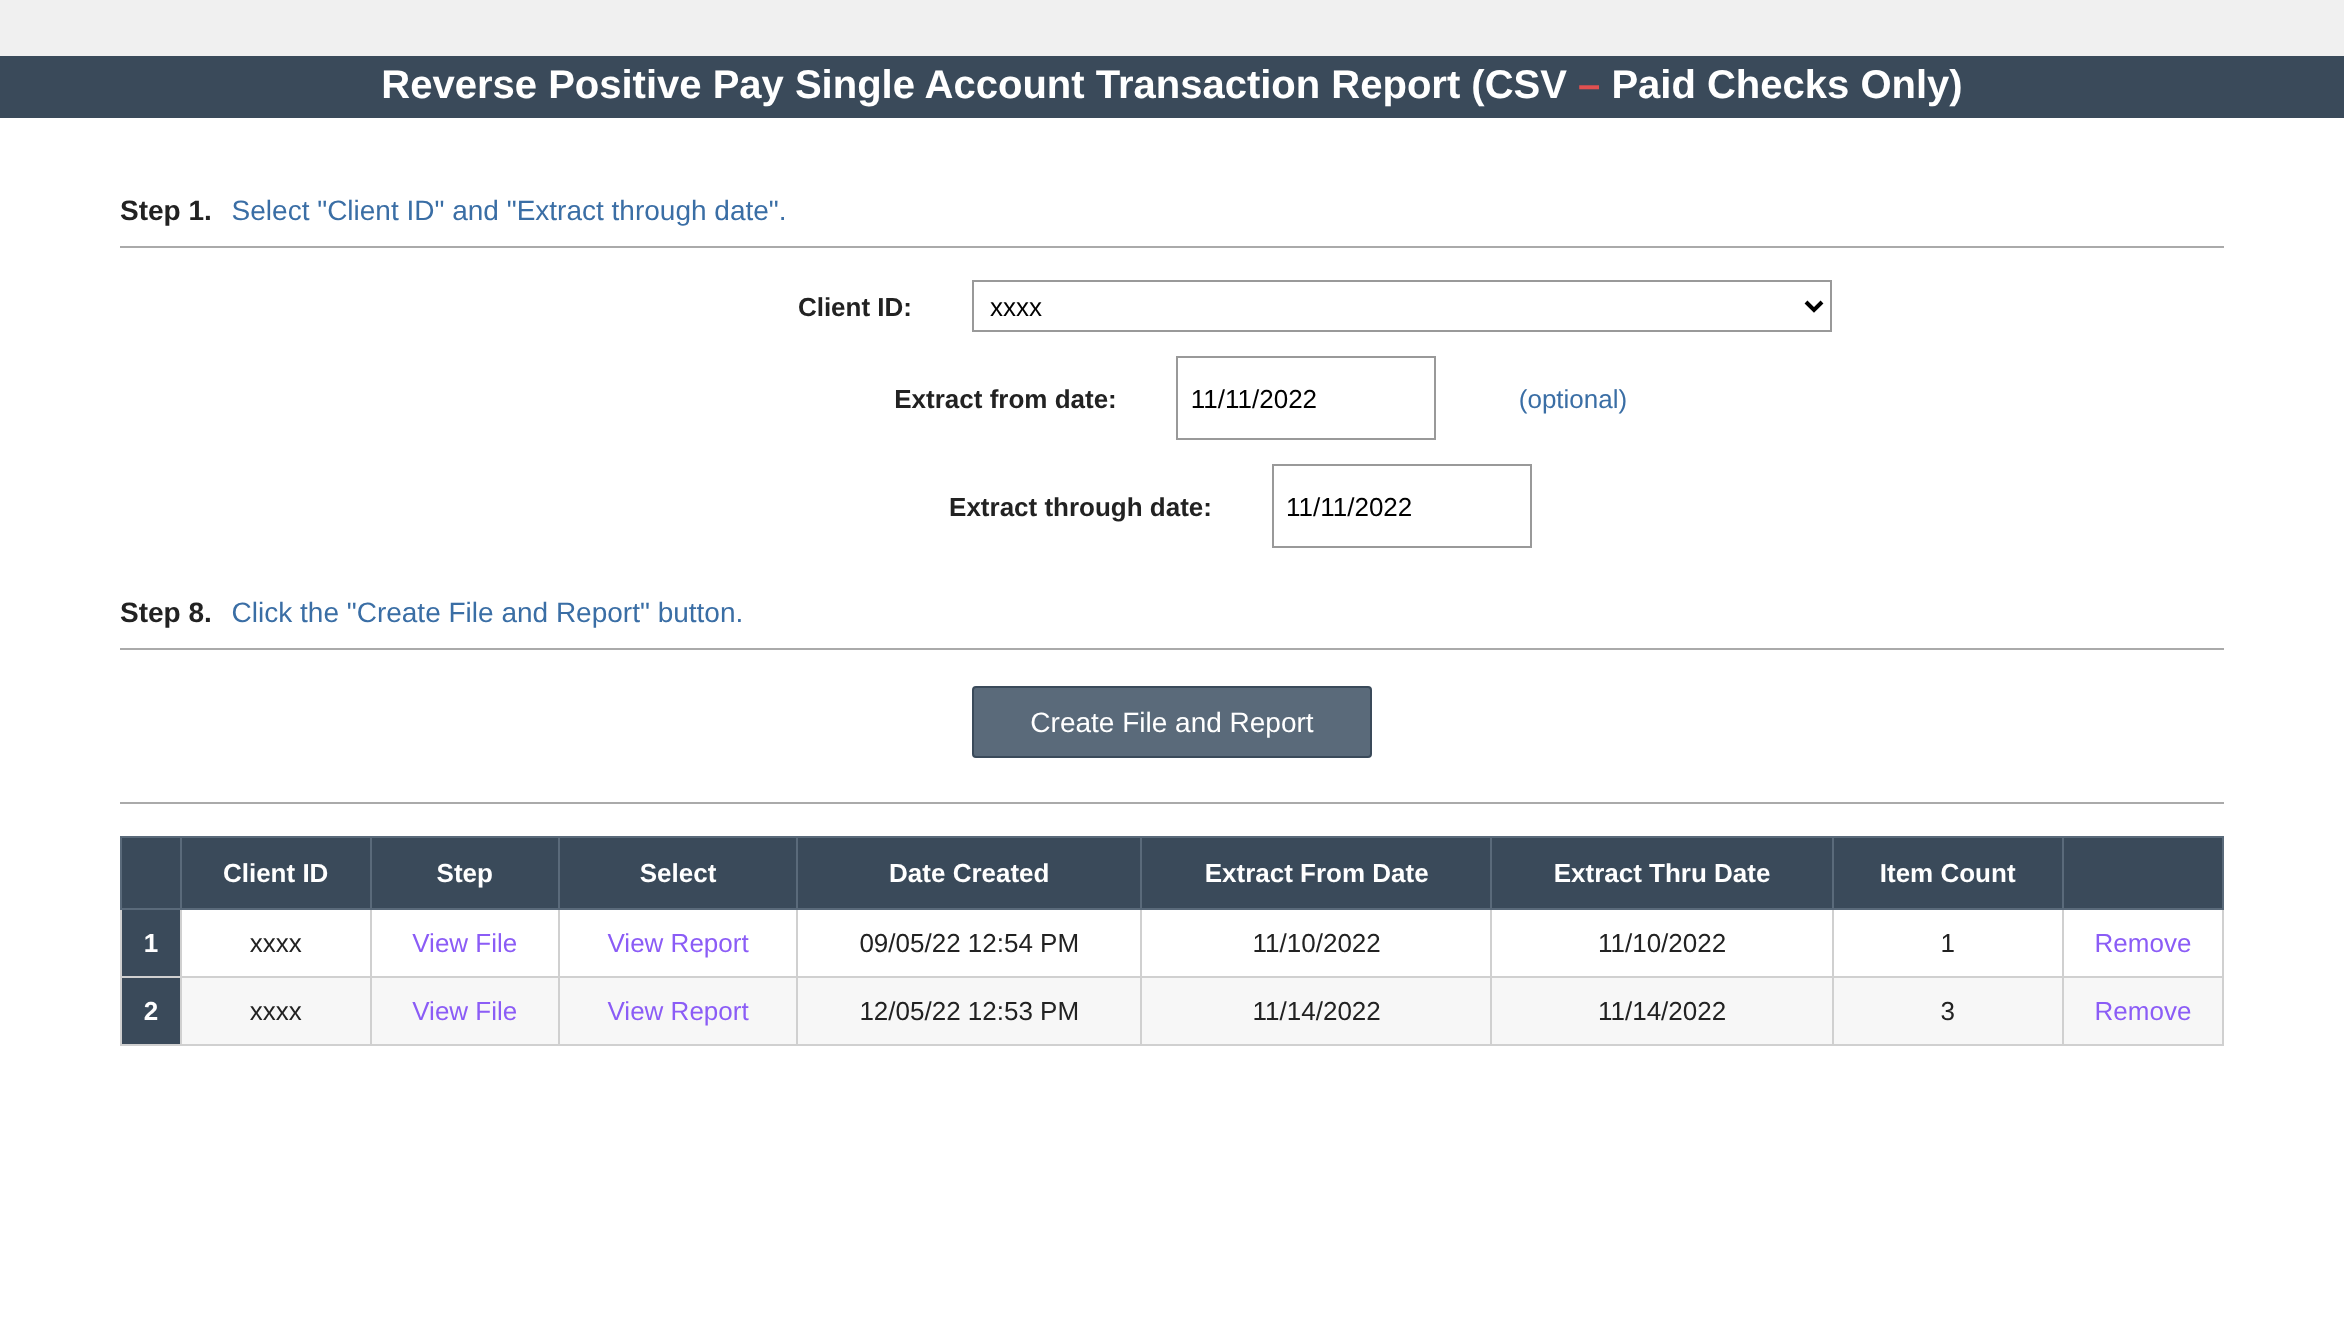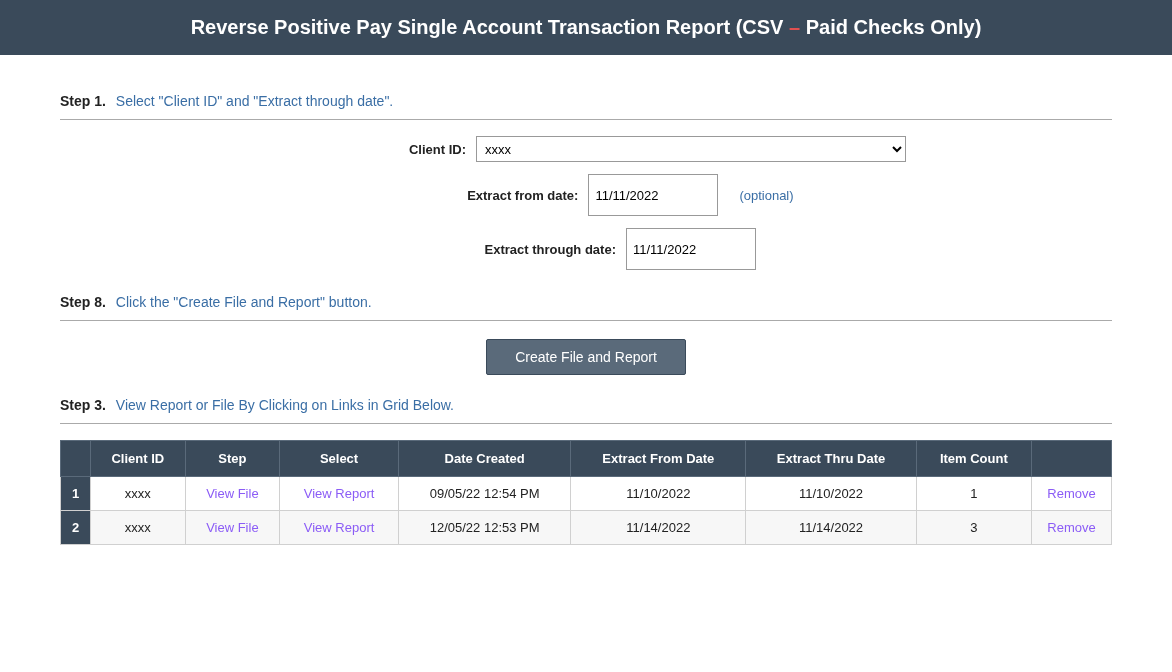--- a/index.html
+++ b/index.html
@@ -12,23 +12,24 @@
     .page-wrapper {
       max-width: 1172px;
       margin: 0 auto;
       background: #fff;
       min-height: 672px;
     }
     .page-header {
       background: #3a4a5a;
       color: #fff;
       text-align: center;
-      padding: 16px 20px;
+      padding: 4px 20px;
       font-size: 20px;
       font-weight: bold;
+      margin-top: 28px;
     }
     .page-header .highlight {
       color: #e05050;
     }
     .content-area {
       padding: 20px 60px 20px 60px;
     }
     .step-heading {
       margin-top: 18px;
       margin-bottom: 10px;
@@ -45,20 +46,21 @@
     .step-divider {
       border: none;
       border-top: 1px solid #aaa;
       margin-bottom: 16px;
     }
     .form-row {
       display: flex;
       align-items: center;
       margin-bottom: 12px;
       justify-content: center;
+      gap: 20px;
     }
     .form-label {
       font-weight: bold;
       text-align: right;
       width: 200px;
       margin-right: 10px;
       font-size: 13px;
     }
     .form-input {
       border: 1px solid #999;
@@ -180,24 +182,20 @@
     <div class="step-heading" style="margin-top: 24px;">
       <span class="step-label">Step 8.</span>
       <span class="step-desc">Click the "Create File and Report" button.</span>
     </div>
     <hr class="step-divider">
 
     <div class="button-row">
       <button class="create-btn">Create File and Report</button>
     </div>
 
-    <div class="step-heading" style="margin-top: 10px;">
-      <span class="step-label">Step 3.</span>
-      <span class="step-desc">View Report or File By Clicking on Links in Grid Below.</span>
-    </div>
     <hr class="step-divider">
 
     <table class="grid-table">
       <thead>
         <tr>
           <th style="width:30px;"></th>
           <th>Client ID</th>
           <th>Step</th>
           <th>Select</th>
           <th>Date Created</th>

